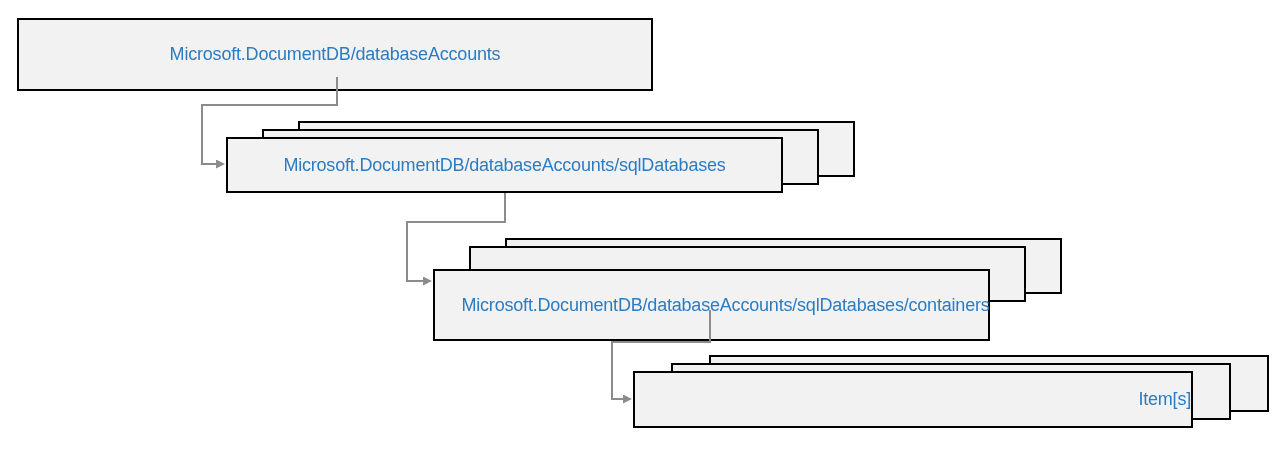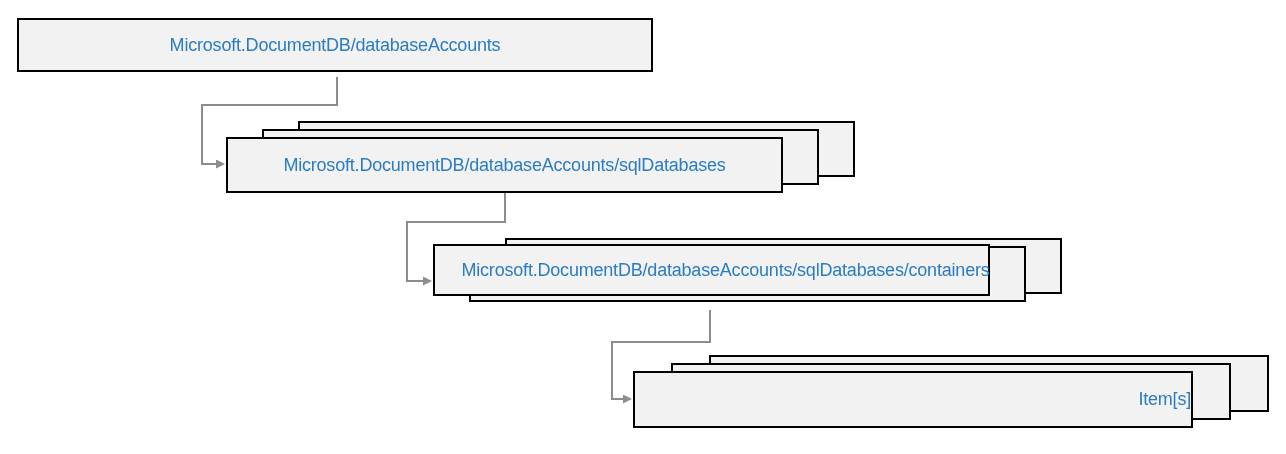--- a/index.html
+++ b/index.html
@@ -63,37 +63,37 @@
       <marker id="arrow" markerUnits="userSpaceOnUse" markerWidth="10" markerHeight="10" refX="1" refY="4.5" orient="auto">
         <path class="arrowhead-shape" d="M0,0 L9,4.5 L0,9 Z"></path>
       </marker>
     </defs>
     <path class="connector-path" d="M337,77 L337,105 L202,105 L202,164 L217,164" marker-end="url(#arrow)"></path>
     <path class="connector-path" d="M505,193 L505,222 L407,222 L407,281 L424,281" marker-end="url(#arrow)"></path>
     <path class="connector-path" d="M710,310 L710,342 L612,342 L612,399 L624,399" marker-end="url(#arrow)"></path>
   </svg>
 
   <div class="node" style="left:17px; top:18px; width:636px; height:59px;">
-    <div class="box layer-front" style="left:0; top:0; width:636px; height:54px;">
+    <div class="box layer-front" style="left:0; top:0; width:636px; height:73px;">
       <span class="node-label">Microsoft.DocumentDB/databaseAccounts</span>
     </div>
   </div>
 
   <div class="node" style="left:226px; top:121px; width:629px; height:72px;">
     <div class="box layer-back" style="left:72px; top:0; width:557px; height:56px;"></div>
     <div class="box layer-mid" style="left:36px; top:8px; width:557px; height:56px;"></div>
     <div class="box layer-front" style="left:0; top:16px; width:557px; height:56px;">
       <span class="node-label">Microsoft.DocumentDB/databaseAccounts/sqlDatabases</span>
     </div>
   </div>
 
   <div class="node" style="left:433px; top:238px; width:629px; height:72px;">
     <div class="box layer-back" style="left:72px; top:0; width:557px; height:56px;"></div>
     <div class="box layer-mid" style="left:36px; top:8px; width:557px; height:56px;"></div>
-    <div class="box layer-front" style="left:0; top:6px; width:557px; height:52px;padding-left:28px;">
+    <div class="box layer-front" style="left:0; top:31px; width:557px; height:72px;padding-left:28px;">
       <span class="node-label">Microsoft.DocumentDB/databaseAccounts/sqlDatabases/containers</span>
     </div>
   </div>
 
   <div class="node" style="left:633px; top:355px; width:636px; height:73px;">
     <div class="box layer-back" style="left:76px; top:0; width:560px; height:57px;"></div>
     <div class="box layer-mid" style="left:38px; top:8px; width:560px; height:57px;"></div>
     <div class="box layer-front" style="left:0; top:16px; width:560px; height:57px;justify-content:flex-end;">
       <span class="node-label">Item[s]</span>
     </div>

